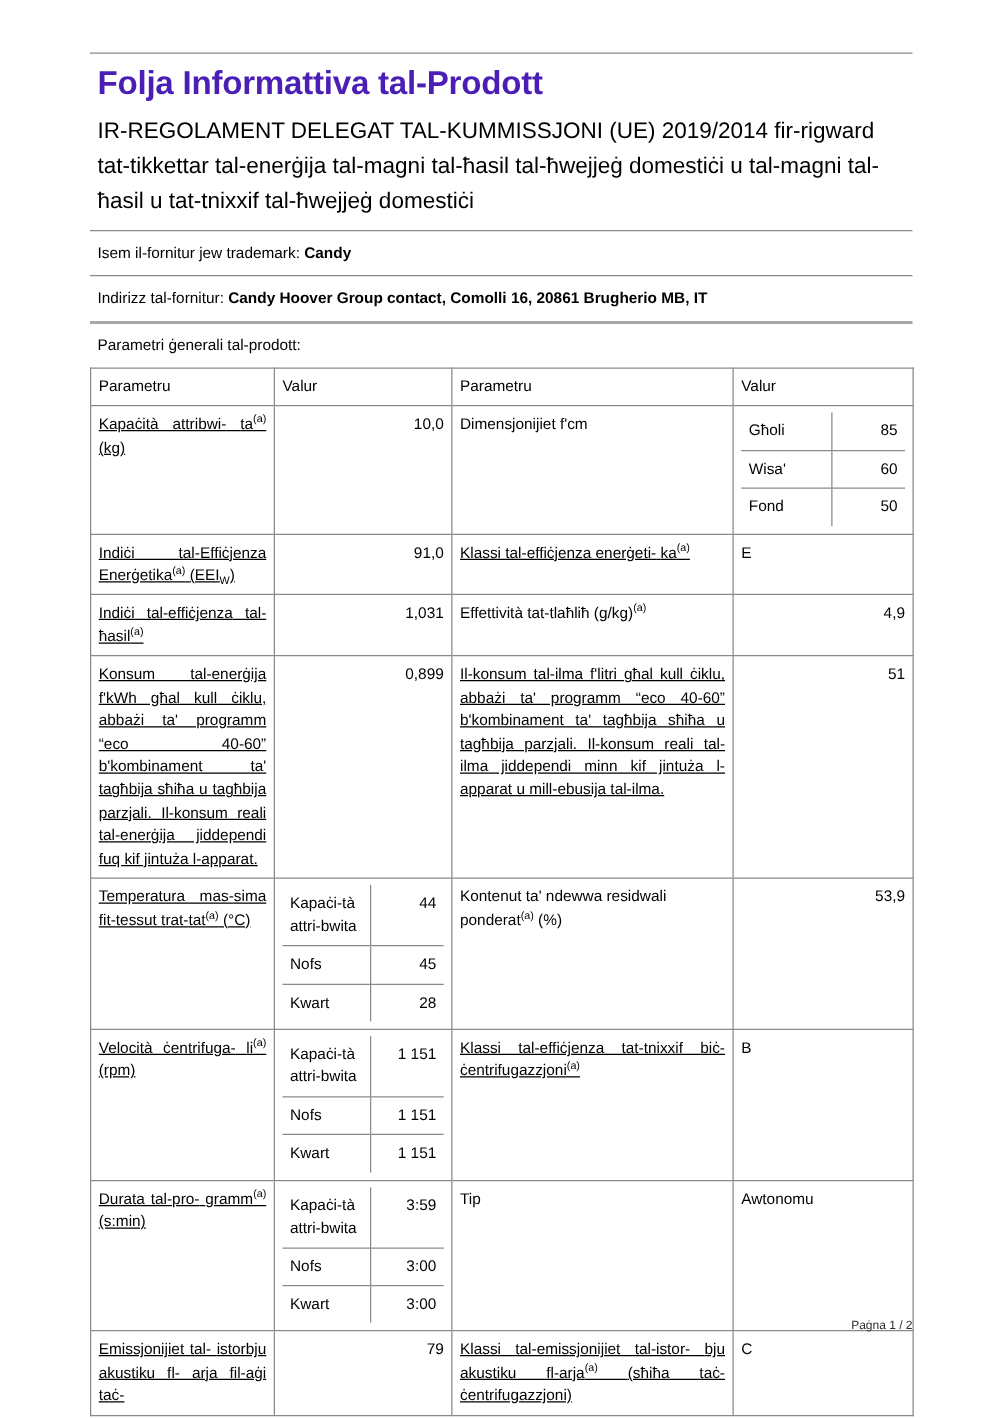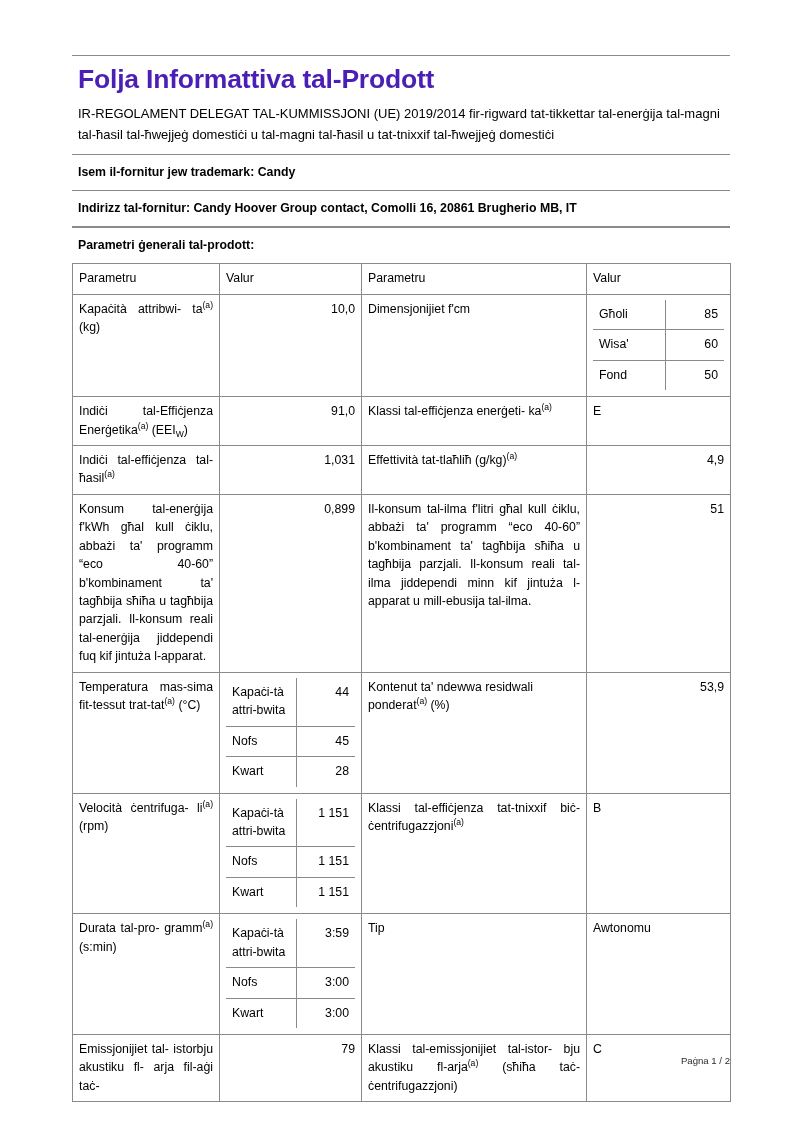--- a/index.html
+++ b/index.html
@@ -11,68 +11,69 @@
     width: 802px;
     height: 1134px;
     font-family: "Liberation Sans", sans-serif;
     color: #000000;
     position: relative;
     overflow: hidden;
   }
   .page {
     position: absolute;
     left: 72px;
-    top: 55px;
+    top: 42px;
     width: 658px;
   }
   .doc-title {
     color: #4B1FB5;
     font-size: 26.5px;
     font-weight: bold;
     letter-spacing: -0.2px;
     line-height: 1.15;
     padding: 8px 6px 10px 6px;
     margin: 0;
   }
   .regulation {
-    font-size: 13px;
+    font-size: 18px;
     line-height: 1.55;
     padding: 0 6px 9px 6px;
   }
   .hrule {
     border-top: 1px solid #8a8a8a;
     height: 0;
     font-size: 0;
     line-height: 0;
   }
   .ident-row {
     font-size: 12.3px;
     padding: 9px 6px 9px 6px;
     line-height: 1.4;
   }
-  .ident-row b { font-weight: bold; text-align: center; }
+  .ident-row b { font-weight: normal; text-align: center; }
   .ident-row .val { font-weight: bold; }
 
   table.main {
     border-collapse: collapse;
     width: 658px;
     table-layout: fixed;
     font-size: 12.3px;
   }
   table.main td {
     border: 1px solid #8a8a8a;
     vertical-align: top;
     padding: 5px 6px 6px 6px;
     line-height: 1.5;
   }
   td.hdr { font-weight: normal; }
   .txt-just {
     text-align: justify;
     text-align-last: left;
     hyphens: manual;
+    text-decoration: underline;
   }
   .num {
     text-align: right;
   }
   .nest {
     border-collapse: collapse;
     width: 100%;
     table-layout: fixed;
     font-size: 12.3px;
   }

